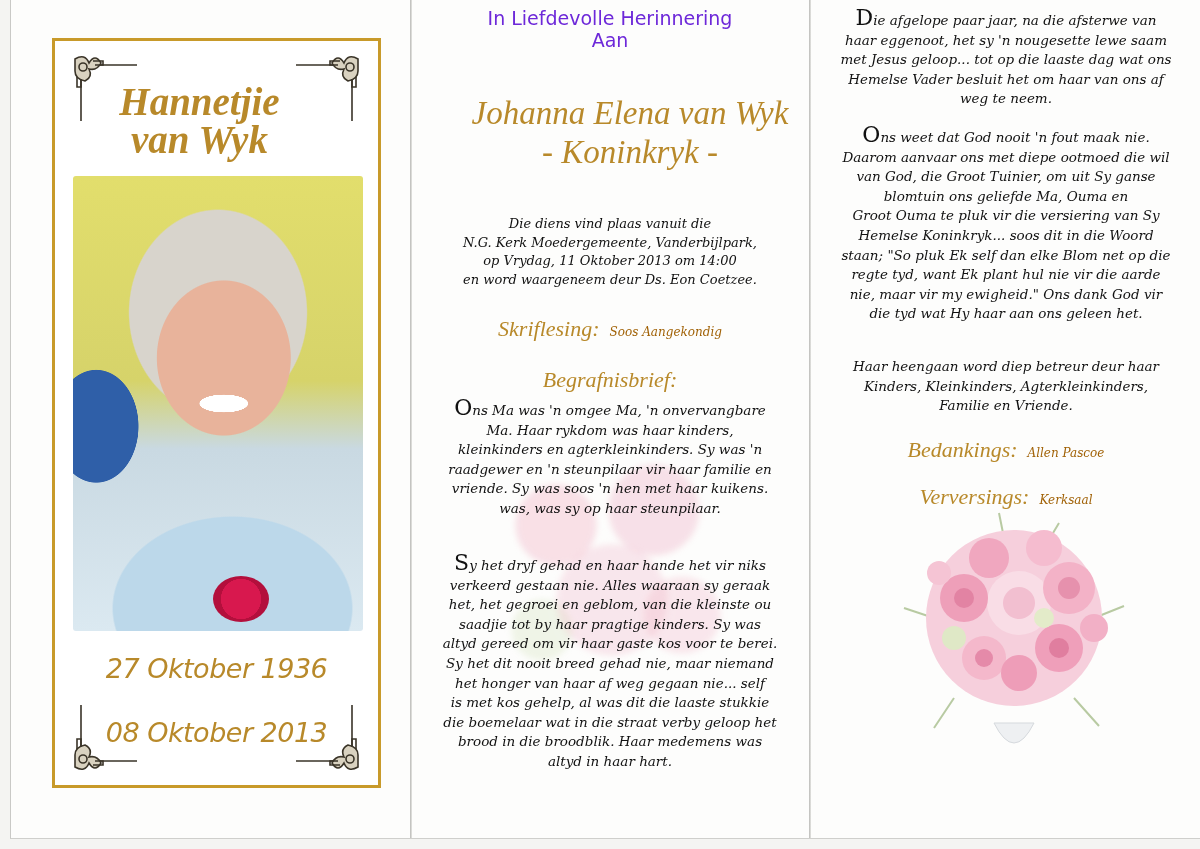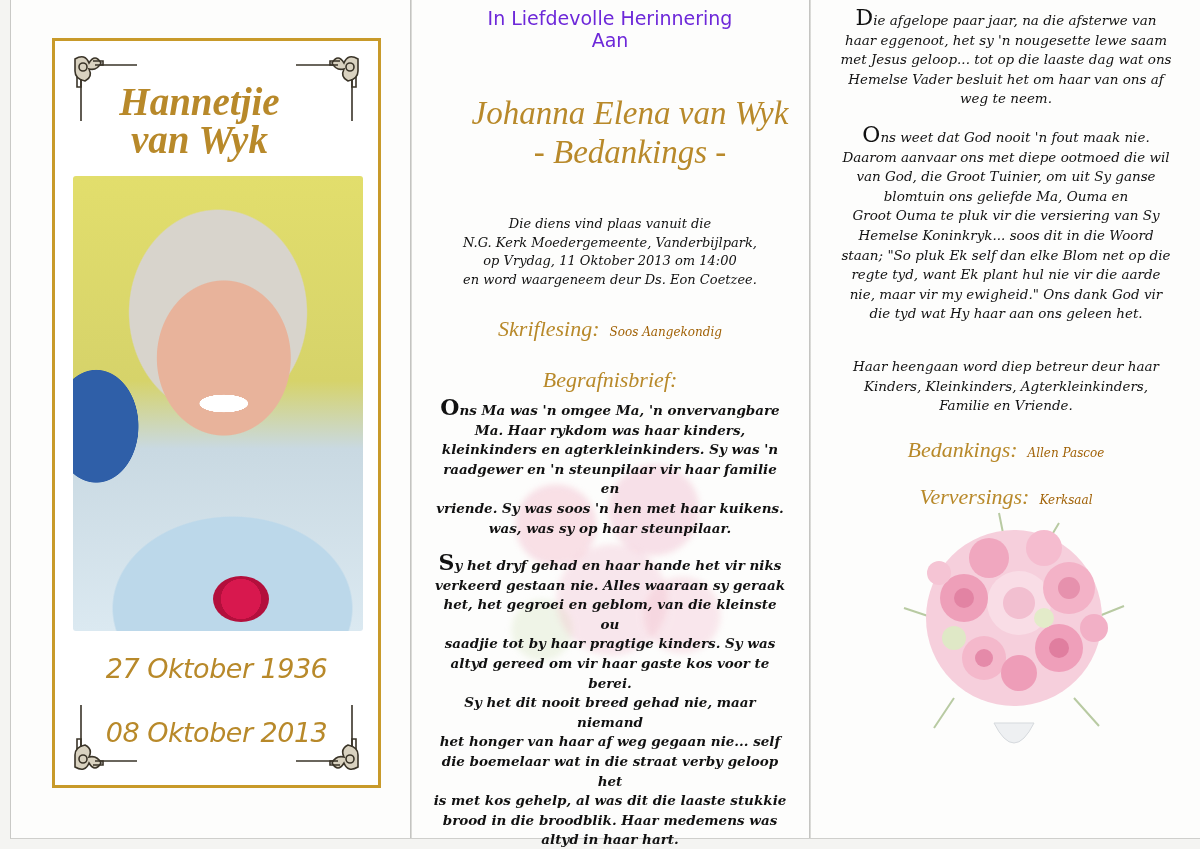--- a/index.html
+++ b/index.html
@@ -81,21 +81,21 @@
   }
   .service {
     position: absolute; left: 0; width: 396px; font-size: 13px; line-height: 18.5px;
   }
   .label-gold {
     font-family: "Liberation Serif", serif; font-style: italic; color: #b8892a; font-size: 22px;
   }
   .label-val { font-family: "DejaVu Serif", serif; font-style: italic; font-size: 12px; color: #a16207; margin-left: 10px; }
   .row-label { position: absolute; left: 0; width: 396px; }
   .letter {
-    position: absolute; left: 20px; width: 356px; font-size: 13.5px; line-height: 19.6px; font-weight: bold;
+    position: absolute; left: 20px; width: 356px; font-size: 13.5px; line-height: 19.6px;
   }
   .dropcap { font-size: 22px; font-style: normal; }
 
   
   #p3 { left: 812px; width: 388px; text-align: center; }
   .p3text { position: absolute; left: 14px; width: 360px; font-size: 13.5px; line-height: 19.6px; }
   .bouquet {
     position: absolute; left: 82px; top: 508px; width: 240px; height: 260px;
   }
   .bouquet svg { width: 100%; height: 100%; display: block; }
@@ -162,21 +162,21 @@
   </div>
 </div>
 
 <div class="panel" id="p2">
   <div class="bg-flowers"></div>
 
   <div class="heading-sans" style="top:8px">In Liefdevolle Herinnering</div>
   <div class="heading-sans" style="top:30px">Aan</div>
 
   <div class="fullname" style="top:95px">Johanna Elena van Wyk</div>
-  <div class="fullname" style="top:134px">- Bedankings -</div>
+  <div class="fullname" style="top:134px">- Koninkryk -</div>
 
   <div class="service body-it" style="top:215px">
     <div>Die diens vind plaas vanuit die</div>
     <div>N.G. Kerk Moedergemeente, Vanderbijlpark,</div>
     <div>op Vrydag, 11 Oktober 2013 om 14:00</div>
     <div>en word waargeneem deur Ds. Eon Coetzee.</div>
   </div>
 
   <div class="row-label" style="top:316px">
     <span class="label-gold">Skriflesing:</span><span class="label-val">Soos Aangekondig</span>
@@ -196,22 +196,22 @@
   </div>
 
   <div class="letter body-it" style="top:553px">
     <div><span class="dropcap">S</span><span>y het dryf gehad en haar hande het vir niks</span></div>
     <div>verkeerd gestaan nie.  Alles waaraan sy geraak</div>
     <div>het, het gegroei en geblom, van die kleinste ou</div>
     <div>saadjie tot by haar pragtige kinders.  Sy was</div>
     <div>altyd gereed om vir haar gaste kos voor te berei.</div>
     <div>Sy het dit nooit breed gehad nie, maar niemand</div>
     <div>het honger van haar af weg gegaan nie... self</div>
+    <div>is met kos gehelp, al was dit die laaste stukkie</div>
     <div>die boemelaar wat in die straat verby geloop het</div>
-    <div>is met kos gehelp, al was dit die laaste stukkie</div>
     <div>brood in die broodblik.  Haar medemens was</div>
     <div>altyd in haar hart.</div>
   </div>
 </div>
 
 <div class="panel" id="p3">
   <div class="p3text body-it" style="top:8px">
     <div><span class="dropcap">D</span><span>ie afgelope paar jaar, na die afsterwe van</span></div>
     <div>haar eggenoot, het sy 'n nougesette lewe saam</div>
     <div>met Jesus geloop... tot op die laaste dag wat ons</div>

